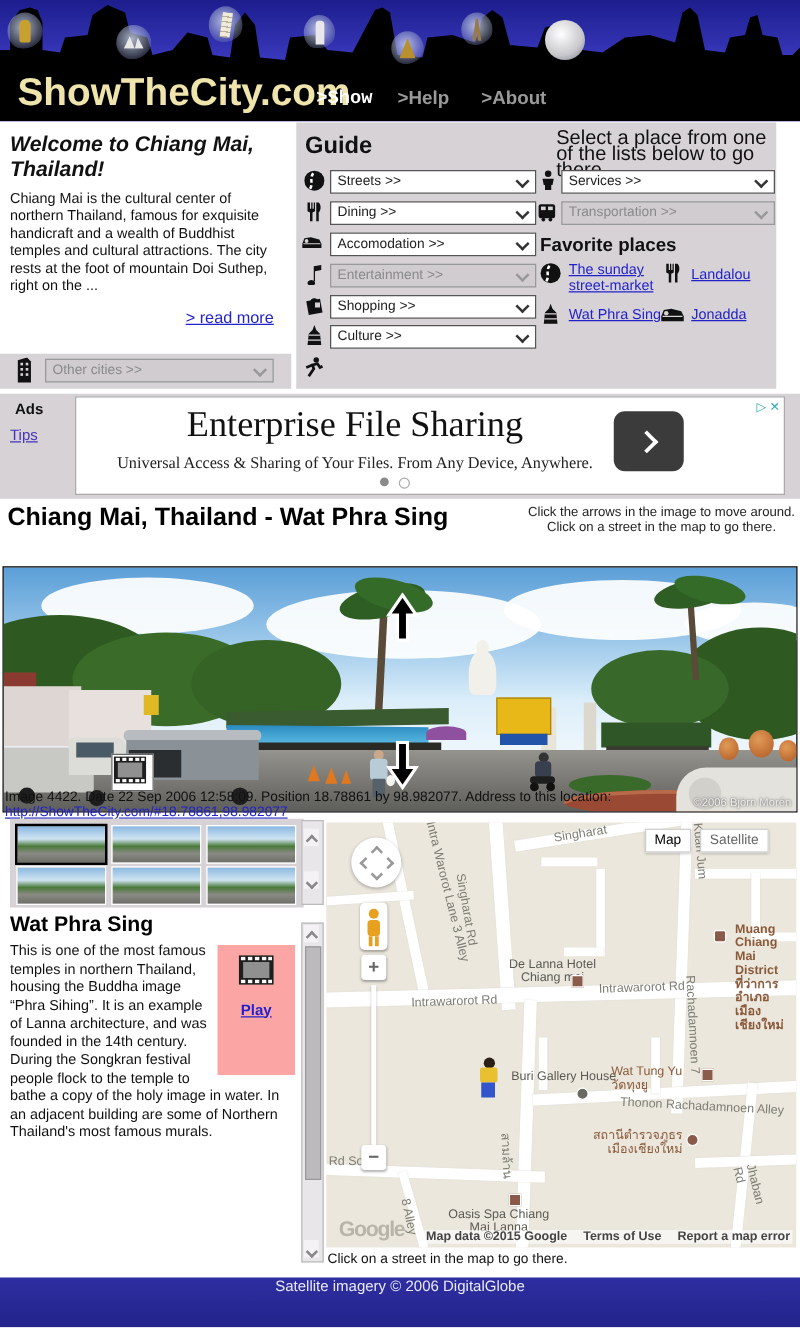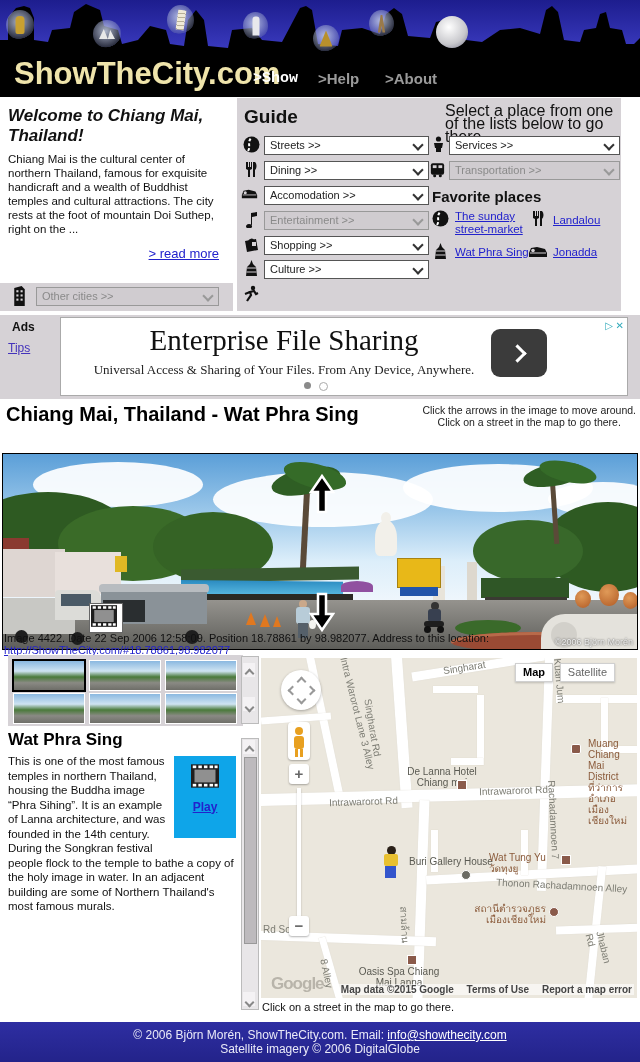--- a/index.html
+++ b/index.html
@@ -61,31 +61,31 @@
   .sbar{position:absolute;width:16px;background:#e8e6e8;border:1px solid #bbb;}
   .sbtn{position:absolute;left:1px;width:12px;height:14px;background:#f4f2f4;text-align:center;cursor:pointer;}
   .sbtn .chev{border-color:#888;width:5px;height:5px;}
   .schev-up{transform:rotate(-135deg);margin-top:4px;}
   .schev-down{transform:rotate(45deg);margin-top:1px;}
   .sthumb{position:absolute;left:2px;width:11px;background:#bdbabd;border:1px solid #999;}
   
   #desc{position:absolute;left:0;top:730px;width:240px;}
   #desc h2{margin:0 0 4px 8px;font-size:17px;font-weight:bold;color:#000;}
   #desc-body{margin-left:8px;width:228px;font-size:11.5px;color:#111;line-height:14.5px;}
-  #play-box{float:right;width:62px;height:82px;background:#0ea5e9;margin:2px 0 4px 8px;text-align:center;}
+  #play-box{float:right;width:62px;height:104px;background:#fca5a5;margin:2px 0 4px 8px;text-align:center;}
   #play-link{display:inline-block;margin-top:8px;font-size:12px;font-weight:bold;color:#2222cc;text-decoration:underline;cursor:pointer;}
   
   #map{position:absolute;left:261px;top:658px;width:376px;height:340px;background:#ebe7dd;overflow:hidden;}
   .road{position:absolute;background:#fff;box-shadow:0 0 1px #d8d4ca;cursor:pointer;}
   .ml{position:absolute;font-size:10px;color:#7d7d74;white-space:pre-line;line-height:11px;}
   .ml.poi{color:#5a5a52;}
   .ml.brown{color:#8a5a3a;}
   .mk{position:absolute;width:8px;height:8px;background:#8a5a4a;border:1px solid #fff;cursor:pointer;}
   #map-btn-map,#map-btn-sat{position:absolute;top:5px;height:17px;line-height:17px;background:#fff;border:1px solid #d0d0d0;font-size:11px;padding:0 7px;cursor:pointer;box-shadow:0 1px 2px rgba(0,0,0,.2);}
-  #map-btn-map{font-weight:bold;color:#000;}
+  #map-btn-map{font-weight:normal;color:#000;}
   #map-btn-sat{color:#666;}
   #pan-ctl{position:absolute;left:20px;top:12px;width:40px;height:40px;border-radius:50%;background:#fff;box-shadow:0 1px 3px rgba(0,0,0,.3);cursor:pointer;}
   #pan-ctl .chev{border-color:#999;width:5px;height:5px;position:absolute;}
   #pegman-box{position:absolute;left:27px;top:64px;width:22px;height:38px;background:#fff;border-radius:4px;box-shadow:0 1px 2px rgba(0,0,0,.3);cursor:grab;}
   .zbtn{position:absolute;left:28px;width:20px;height:20px;background:#fff;border-radius:3px;box-shadow:0 1px 2px rgba(0,0,0,.3);text-align:center;font-size:15px;font-weight:bold;color:#666;line-height:19px;cursor:pointer;}
   #zoom-track{position:absolute;left:36px;top:130px;width:4px;height:128px;background:#fff;box-shadow:0 1px 2px rgba(0,0,0,.25);}
   #map-attrib{position:absolute;right:3px;bottom:3px;font-size:10px;color:#444;background:rgba(255,255,255,.6);padding:0 2px;font-weight:bold;}
   #map-attrib span{margin-left:10px;}
   #google-logo{position:absolute;left:10px;bottom:4px;font-size:17px;font-weight:bold;color:#b8b4aa;letter-spacing:-1px;}
   #map-hint{position:absolute;left:262px;top:1001px;font-size:11px;color:#111;}
@@ -422,21 +422,21 @@
     <div class="road" style="left:170px;top:172px;width:7px;height:42px;"></div>
 
     <span class="ml" style="left:182px;top:4px;transform:rotate(-9deg);">Singharat</span>
     <span class="ml" style="left:112px;top:40px;transform:rotate(80deg);transform-origin:left top;">Singharat Rd</span>
     <span class="ml" style="left:88px;top:-2px;transform:rotate(76deg);transform-origin:left top;">Intra Warorot Lane 3 Alley</span>
     <span class="ml" style="left:302px;top:0px;transform:rotate(85deg);transform-origin:left top;">Kuan Jum</span>
     <span class="ml poi" style="left:145px;top:108px;text-align:center;width:72px;">De Lanna Hotel
 Chiang mai</span>
     <span class="ml" style="left:68px;top:138px;transform:rotate(-2deg);">Intrawarorot Rd</span>
     <span class="ml" style="left:218px;top:127px;transform:rotate(-2deg);">Intrawarorot Rd</span>
-    <span class="ml brown" style="left:327px;top:80px;width:49px;overflow:hidden;">Muang Chiang
+    <span class="ml brown" style="left:327px;top:80px;width:49px;overflow:hidden;font-weight:bold;">Muang Chiang
 Mai District
 ที่ว่าการอำเภอ
 เมืองเชียงใหม่</span>
     <span class="ml" style="left:296px;top:122px;transform:rotate(87deg);transform-origin:left top;">Rachadamnoen 7</span>
     <span class="ml poi" style="left:148px;top:198px;">Buri Gallery House</span>
     <span class="ml brown" style="left:228px;top:194px;text-align:left;width:68px;">Wat Tung Yu
 วัดทุงยู</span>
     <span class="ml" style="left:235px;top:222px;transform:rotate(3deg);">Thonon Rachadamnoen Alley</span>
     <span class="ml brown" style="left:207px;top:245px;text-align:right;width:78px;">สถานีตำรวจภูธร
 เมืองเชียงใหม่</span>
@@ -480,19 +480,16 @@
     <div id="google-logo">Google</div>
     <div id="map-attrib">
       <span style="margin-left:0;">Map data ©2015 Google</span>
       <span>Terms of Use</span>
       <span>Report a map error</span>
     </div>
   </div>
   <div id="map-hint">Click on a street in the map to go there.</div>
 
   <div id="footer">
-    <div style="margin-top:6px;">
-      <span>© 2006 Björn Morén, ShowTheCity.com. Email: </span><a>info@showthecity.com</a>
-    </div>
     <div>Satellite imagery © 2006 DigitalGlobe</div>
   </div>
 
 </div>
 
 </body></html>

